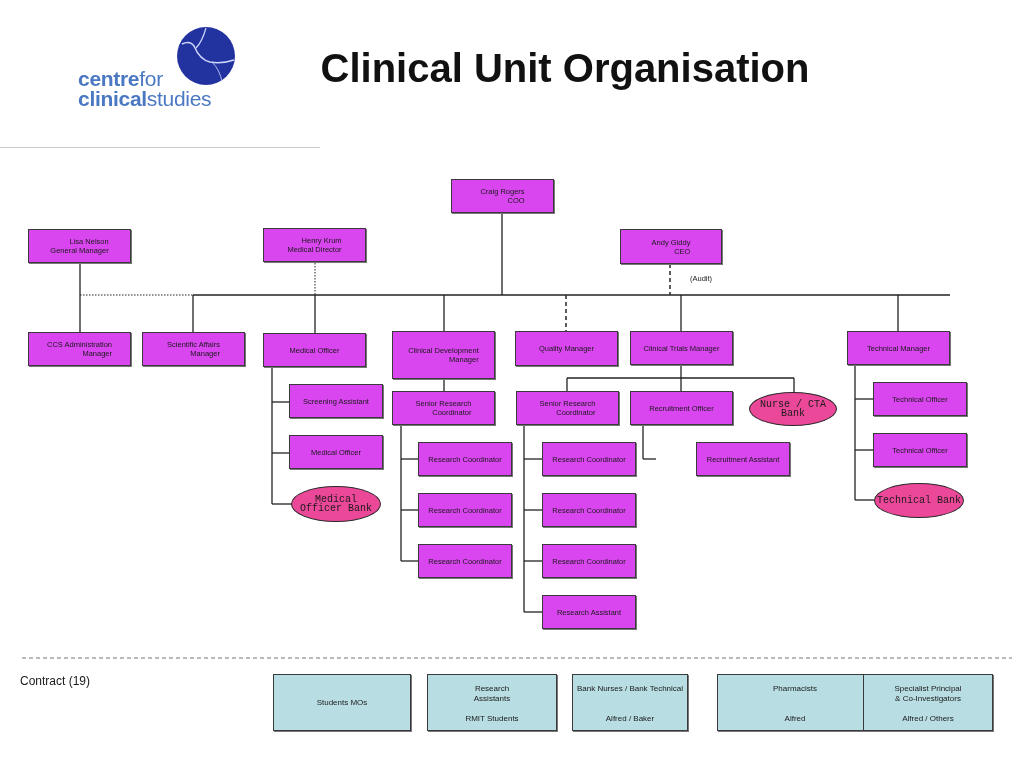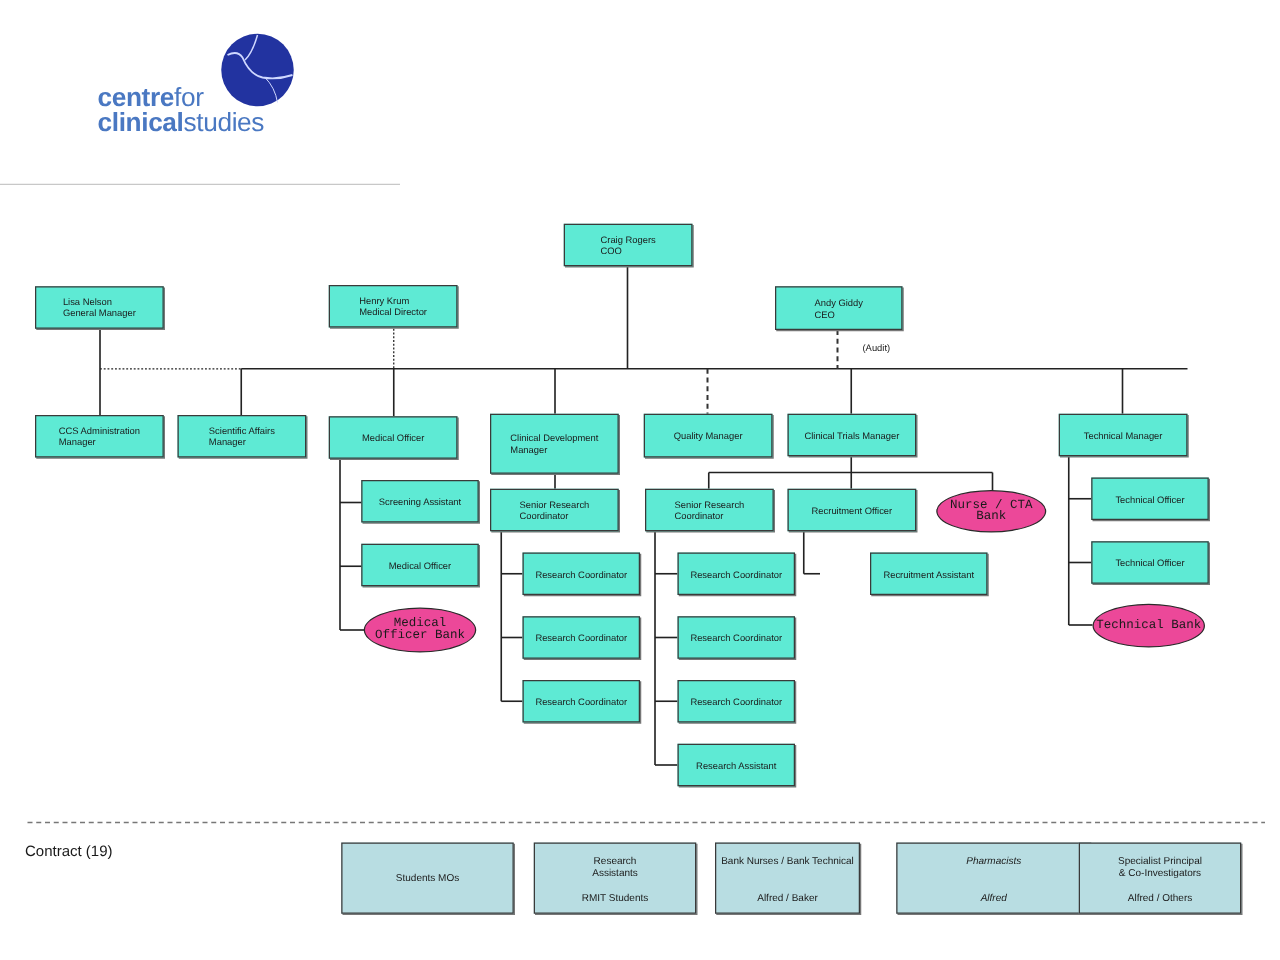--- a/index.html
+++ b/index.html
@@ -8,23 +8,23 @@
   .logo { position: absolute; left: 74px; top: 24px; width: 170px; height: 90px; }
   .logo-word { position: absolute; left: 4px; font-weight: bold; font-size: 21px; line-height: 20px; color: #4a78c2; letter-spacing: -0.3px; }
   .logo-word .thin { font-weight: normal; }
   .logo-line1 { top: 45px; }
   .logo-line2 { top: 65px; }
   .logo-globe { position: absolute; left: 102px; top: 2px; width: 60px; height: 60px; }
   .header-rule { position: absolute; left: 0; top: 147px; width: 320px; height: 1px; background: #c8c8c8; }
   .title { position: absolute; left: 250px; top: 45px; width: 630px; text-align: center;
            font-size: 40px; font-weight: bold; line-height: 46px; color: #111; }
   svg.lines { position: absolute; left: 0; top: 0; width: 1024px; height: 768px; }
-  .box { position: absolute; box-sizing: border-box; background: #5eead4; border: 1.5px solid #3a3a3a;
+  .box { position: absolute; box-sizing: border-box; background: #d946ef; border: 1.5px solid #3a3a3a;
          box-shadow: 1px 1px 0 #777; display: flex; align-items: center; justify-content: center;
-         text-align: left; font-size: 7.5px; line-height: 9px; white-space: pre-line; }
+         text-align: right; font-size: 7.5px; line-height: 9px; white-space: pre-line; }
   .oval { position: absolute; box-sizing: border-box; background: #ec4899; border: 1.5px solid #2a2a2a;
           border-radius: 50%; display: flex; align-items: center; justify-content: center;
           text-align: center; font-size: 10px; line-height: 9px; font-family: Liberation Mono, monospace; }
   .audit { position: absolute; left: 678px; top: 274px; font-size: 7.5px; padding-left: 12px; }
   .contract-label { position: absolute; left: 20px; top: 674px; font-size: 12px; }
   .cbox { position: absolute; box-sizing: border-box; top: 674px; height: 57px; background: #b8dde2;
           border: 1.5px solid #3a3a3a; box-shadow: 1px 1px 0 #777; text-align: center; font-size: 8px; line-height: 10px; }
   .cbox .top { position: absolute; left: 0; right: 0; top: 9px; white-space: pre-line; }
   .cbox .bottom { position: absolute; left: 0; right: 0; top: 39px; }
   .cbox.single { display: flex; align-items: center; justify-content: center; }
@@ -38,20 +38,21 @@
     <path d="M6 18 Q14 14 18 20 Q24 34 34 36 Q46 38 58 34" stroke="#cfd8ff" stroke-width="1.5" fill="none"></path>
     <path d="M30 2 Q26 16 20 22" stroke="#cfd8ff" stroke-width="1.2" fill="none"></path>
     <path d="M36 36 Q44 44 46 56" stroke="#cfd8ff" stroke-width="0.8" fill="none"></path>
   </svg>
   <div class="logo-word logo-line1"><span>centre</span><span class="thin">for</span></div>
   <div class="logo-word logo-line2"><span>clinical</span><span class="thin">studies</span></div>
 </div>
 <div class="header-rule"></div>
 
 <div class="title">
+  <div>Clinical Unit Organisation</div>
 </div>
 
 <svg class="lines">
   <g stroke="#222" stroke-width="1.3" fill="none">
 
     <line x1="502" y1="213" x2="502" y2="295"></line>
 
     <line x1="193" y1="295" x2="950" y2="295"></line>
 
     <line x1="80" y1="263" x2="80" y2="332"></line>
@@ -161,21 +162,21 @@
 </div>
 <div class="cbox" style="left:427px;width:130px;">
   <div class="top" style="top:9px;">Research
 Assistants</div>
   <div class="bottom">RMIT Students</div>
 </div>
 <div class="cbox" style="left:572px;width:116px;">
   <div class="top">Bank Nurses / Bank Technical</div>
   <div class="bottom">Alfred / Baker</div>
 </div>
-<div class="cbox" style="left:717px;width:156px;font-style:italic;">
+<div class="cbox" style="left:717px;width:156px;">
   <div class="top">Pharmacists</div>
   <div class="bottom">Alfred</div>
 </div>
 <div class="cbox" style="left:863px;width:130px;">
   <div class="top">Specialist Principal
 &amp; Co-Investigators</div>
   <div class="bottom">Alfred / Others</div>
 </div>
 
 </body></html>

